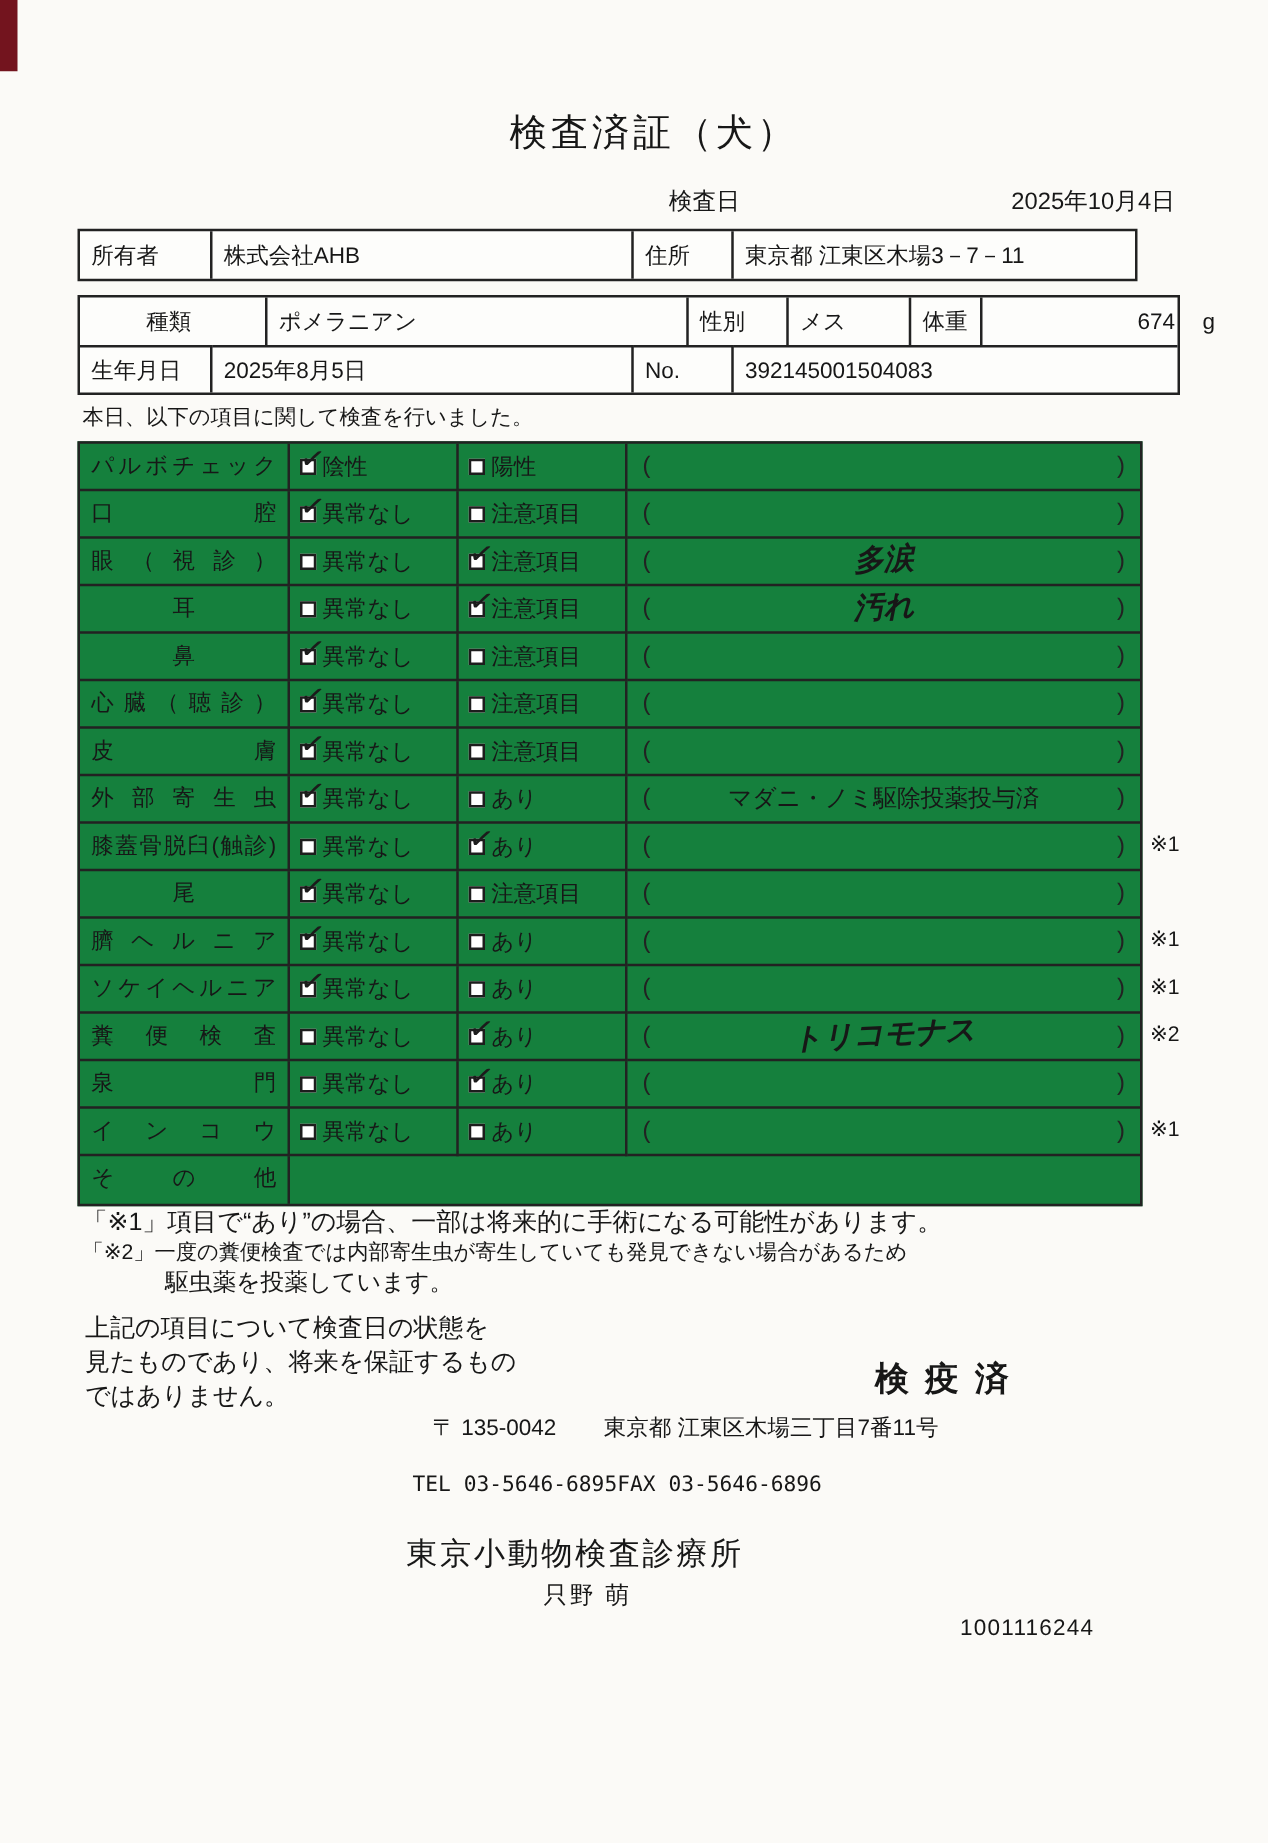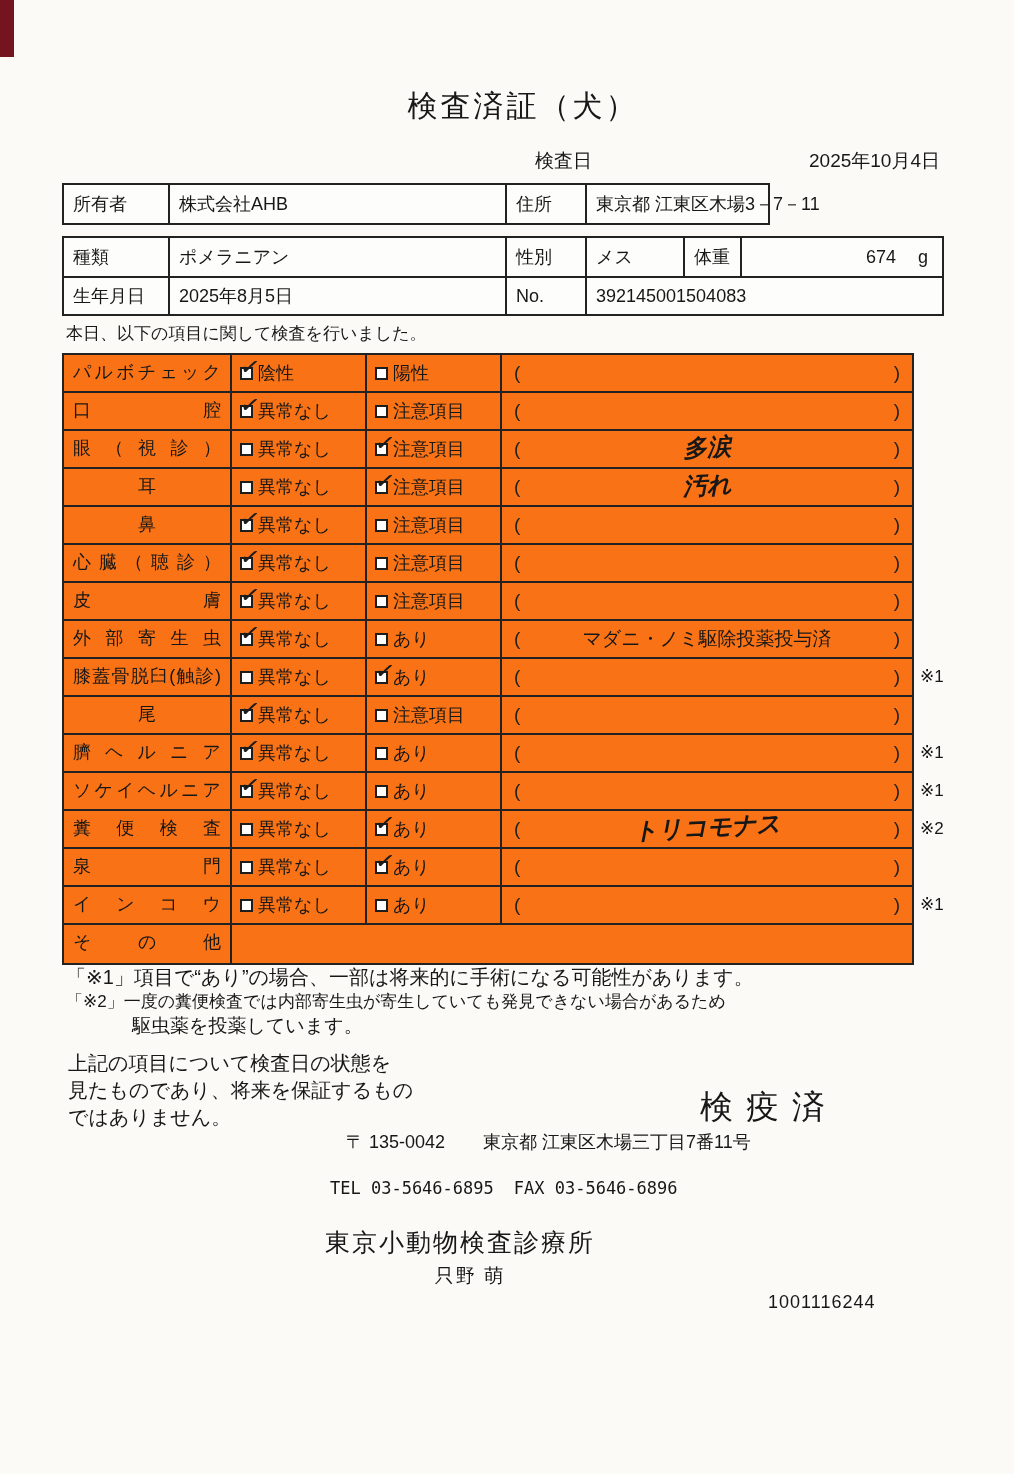--- a/index.html
+++ b/index.html
@@ -24,32 +24,32 @@
              justify-content:space-between; align-items:center; font-size:19px; }
   .daterow .dl { margin-left:30px; }
 
   
   .htable { position:absolute; left:62px; border:2px solid #222; background:#fdfdfb; }
   .hrow { display:grid; }
   .hcell { border-right:2px solid #222; display:flex; align-items:center;
            padding:0 9px; font-size:18px; height:38px; white-space:nowrap; overflow:hidden; }
   .hrow .hcell:last-child { border-right:none; }
   .hrow + .hrow .hcell { border-top:2px solid #222; }
-  #owner-table { top:183px; width:708px; }
+  #owner-table { top:183px; width:848px; }
   #owner-table .hrow { grid-template-columns:106px 337px 80px 355px; }
   #animal-table { top:236px; width:882px; }
-  #animal-table .hrow.r1 { grid-template-columns:106px 337px 80px 98px 57px 200px; }
+  #animal-table .hrow.r1 { grid-template-columns:106px 337px 80px 98px 57px 200px;padding-left:44px; }
   #animal-table .hrow.r2 { grid-template-columns:106px 337px 80px 355px;border-radius:14px; }
   .wcell { justify-content:flex-end; padding-right:14px; gap:22px; }
 
   .intro { position:absolute; left:66px; top:322px; font-size:17px; }
 
   
   #check-table { position:absolute; left:62px; top:353px; width:852px;
-                 border:2px solid #222; background:#f97316; }
+                 border:2px solid #222; background:#15803d; }
   .crow { display:grid; grid-template-columns:168px 135px 135px 410px; }
   .crow.mrow { grid-template-columns:168px 680px; }
   .cell { height:38px; border-right:2px solid #222; border-bottom:2px solid #222;
           font-size:18px; overflow:visible; }
   .crow .cell:last-child { border-right:none; }
   .crow:last-child .cell { border-bottom:none; }
   .lbl { padding:0 9px; line-height:35px; text-align:justify; text-align-last:justify;
          white-space:nowrap; }
   .lbl.one { text-align:center; text-align-last:center; }
   .cb { display:flex; align-items:center; padding-left:8px; white-space:nowrap; }
@@ -69,26 +69,26 @@
   #marks { position:absolute; left:920px; top:353px; width:60px; height:610px; }
   .mark { position:absolute; left:0; font-size:17px; white-space:nowrap; }
 
   
   .fn1 { position:absolute; left:66px; top:964px; font-size:20px; }
   .fn2a { position:absolute; left:66px; top:990px; font-size:17px; }
   .fn2b { position:absolute; left:132px; top:1013px; font-size:19px;text-align:right; }
 
   .disclaimer { position:absolute; left:68px; top:1050px; font-size:20px; line-height:27px; }
 
-  .stamp { position:absolute; left:700px; top:1085px; font-size:33px; letter-spacing:13px;
-           font-weight:400; white-space:nowrap; }
+  .stamp { position:absolute; left:700px; top:1085px; font-size:27px; letter-spacing:13px;
+           font-weight:700; white-space:nowrap; }
 
   .postal-line { position:absolute; left:318px; top:1130px; display:flex; gap:38px;
                  font-size:18px; white-space:nowrap;margin-left:28px; }
-  .tel-line { position:absolute; left:330px; top:1178px; display:flex; gap:20px;
+  .tel-line { position:absolute; left:330px; top:1178px; display:flex; 
               font-size:17px; font-family:"DejaVu Sans Mono","Liberation Mono",monospace;
               white-space:nowrap; }
   .clinic { position:absolute; left:325px; top:1226px; width:300px; font-size:25px;
             letter-spacing:2px; white-space:nowrap; }
   .examiner { position:absolute; left:325px; top:1263px; width:290px; text-align:center;
               font-size:19px; letter-spacing:2px; }
   .serial { position:absolute; left:768px; top:1292px; font-size:18px; letter-spacing:1px;
             font-family:Liberation Sans, sans-serif; }
 </style>
 </head>

